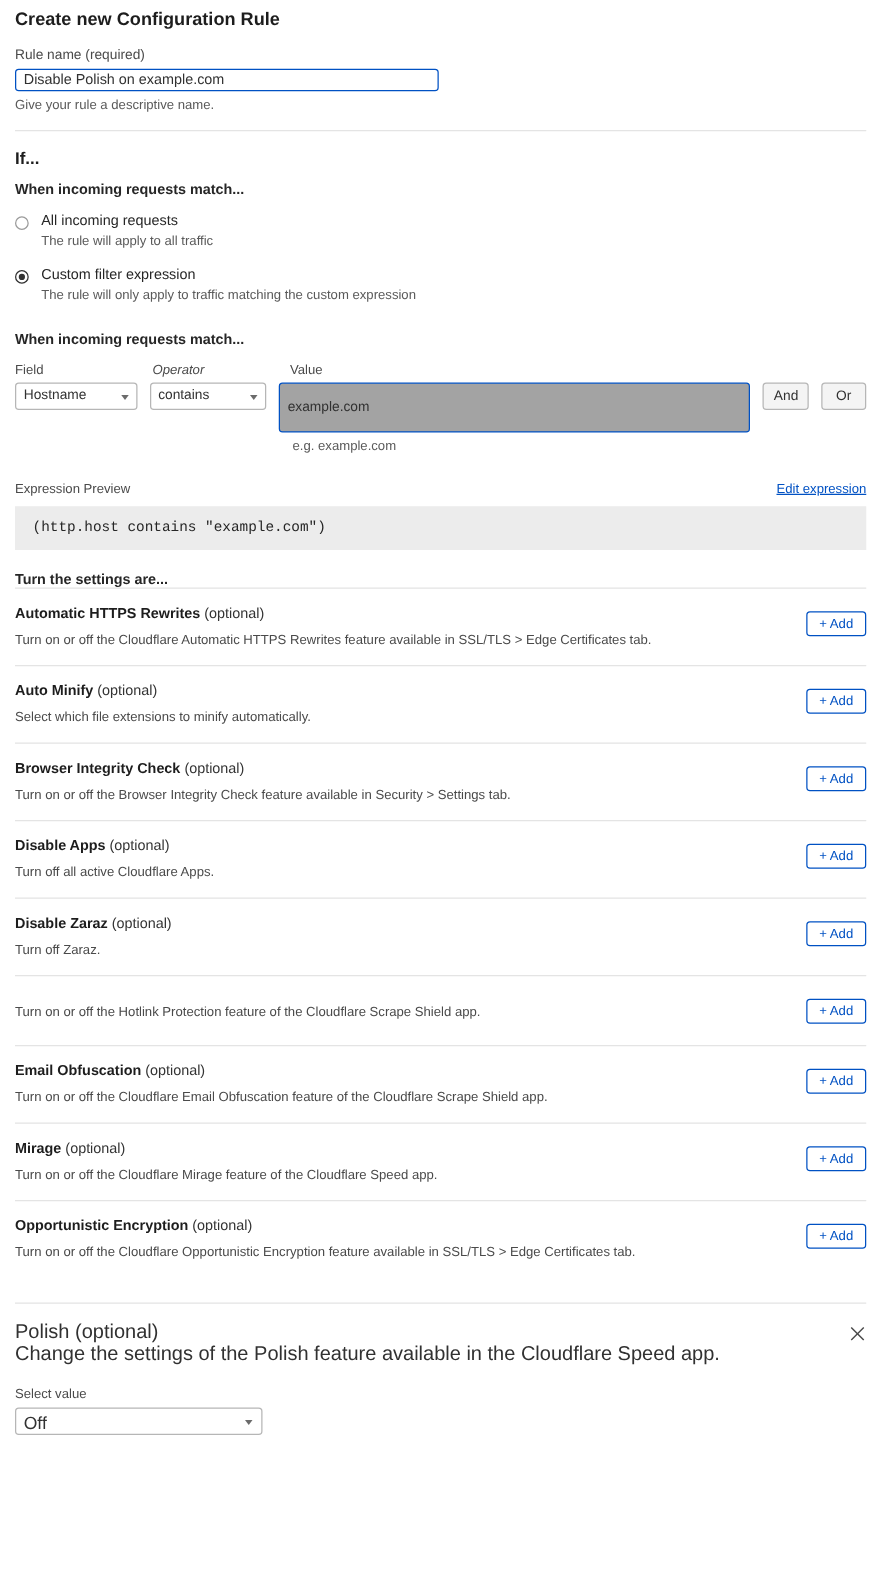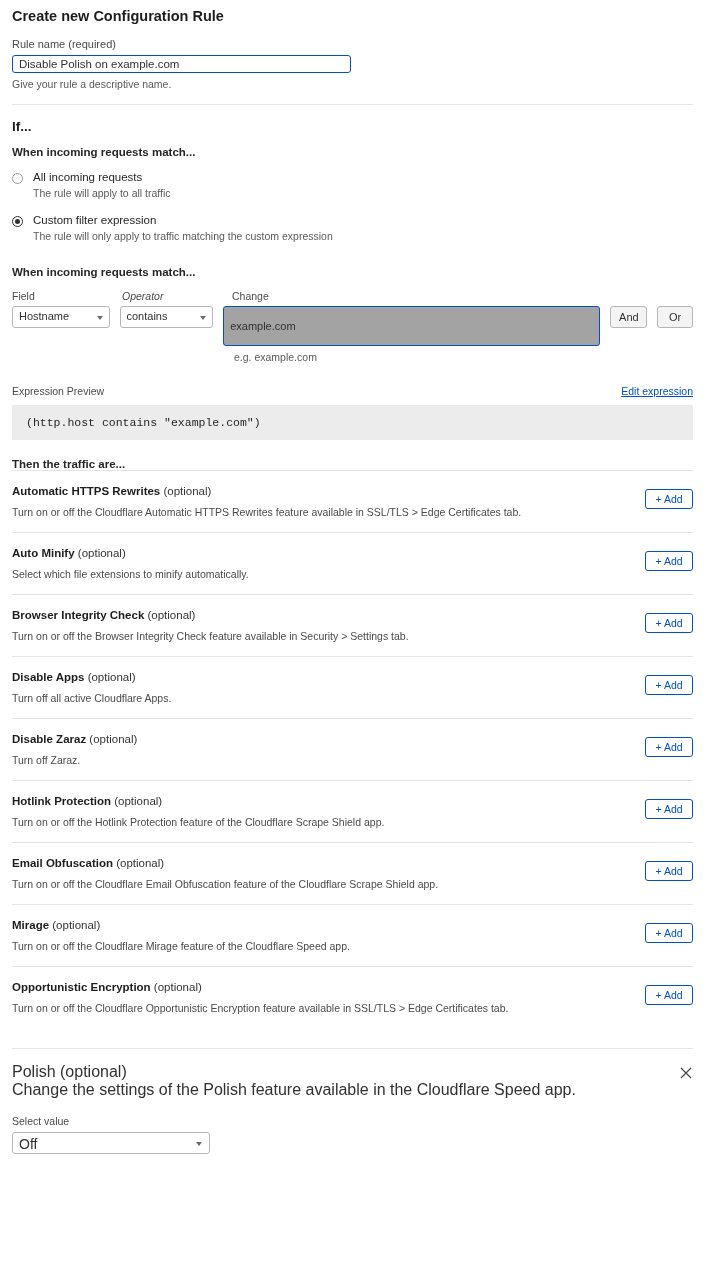--- a/index.html
+++ b/index.html
@@ -301,21 +301,21 @@
       <div class="rl-title">Custom filter expression</div>
       <div class="rl-desc">The rule will only apply to traffic matching the custom expression</div>
     </div>
   </div>
 
   <div class="sub-head" style="margin-top:24px;">When incoming requests match...</div>
 
   <div class="builder-heads">
     <div class="bh-field">Field</div>
     <div class="bh-operator">Operator</div>
-    <div class="bh-value">Change</div>
+    <div class="bh-value">Value</div>
   </div>
 
   <div class="builder-row">
     <div class="select select-field">
       <span>Hostname</span>
       <span class="caret"></span>
     </div>
     <div class="select select-operator">
       <span>contains</span>
       <span class="caret"></span>
@@ -325,21 +325,21 @@
     <button class="logic-btn">Or</button>
   </div>
   <div class="value-hint">e.g. example.com</div>
 
   <div class="preview-bar">
     <div class="preview-label">Expression Preview</div>
     <div class="edit-link">Edit expression</div>
   </div>
   <div class="expr-box">(http.host contains "example.com")</div>
 
-  <div class="then-head">Then the traffic are...</div>
+  <div class="then-head">Turn the settings are...</div>
 
   <div class="setting">
     <div class="s-title">
       <span>Automatic HTTPS Rewrites</span>
       <span class="opt">(optional)</span>
     </div>
     <div class="s-desc">Turn on or off the Cloudflare Automatic HTTPS Rewrites feature available in SSL/TLS &gt; Edge Certificates tab.</div>
     <button class="add-btn">+ Add</button>
   </div>
 
@@ -373,24 +373,20 @@
   <div class="setting">
     <div class="s-title">
       <span>Disable Zaraz</span>
       <span class="opt">(optional)</span>
     </div>
     <div class="s-desc">Turn off Zaraz.</div>
     <button class="add-btn">+ Add</button>
   </div>
 
   <div class="setting">
-    <div class="s-title">
-      <span>Hotlink Protection</span>
-      <span class="opt">(optional)</span>
-    </div>
     <div class="s-desc">Turn on or off the Hotlink Protection feature of the Cloudflare Scrape Shield app.</div>
     <button class="add-btn">+ Add</button>
   </div>
 
   <div class="setting">
     <div class="s-title">
       <span>Email Obfuscation</span>
       <span class="opt">(optional)</span>
     </div>
     <div class="s-desc">Turn on or off the Cloudflare Email Obfuscation feature of the Cloudflare Scrape Shield app.</div>

